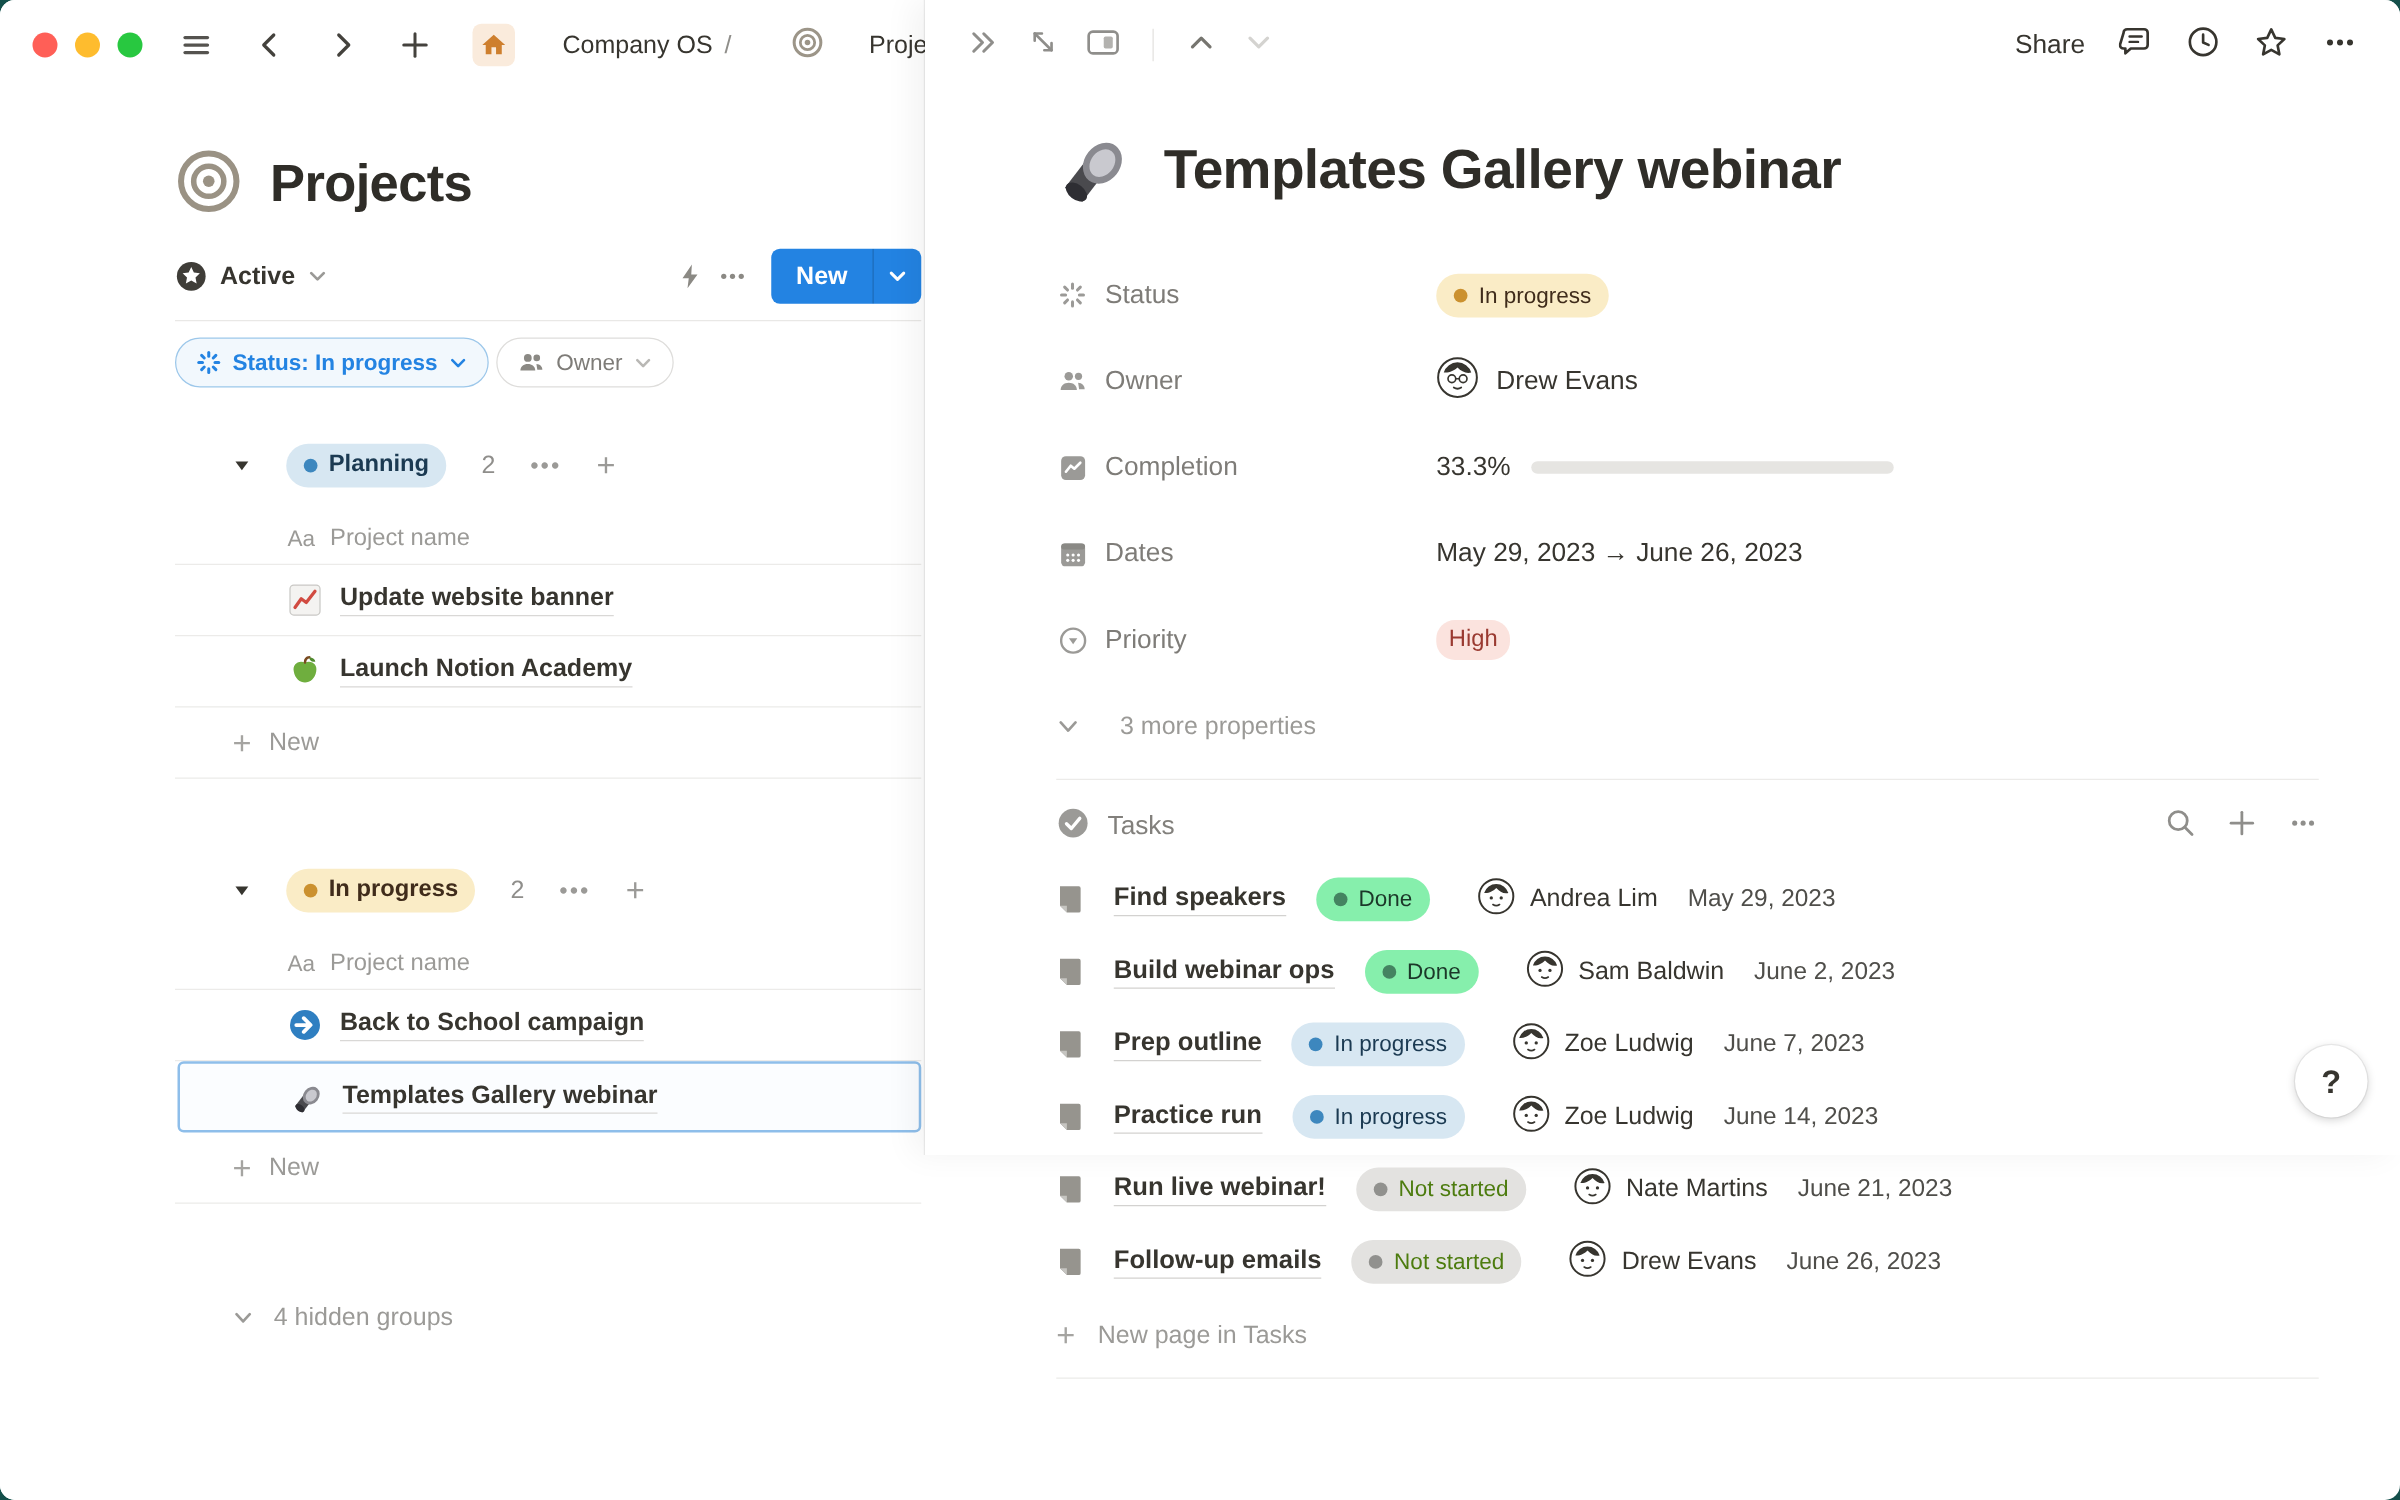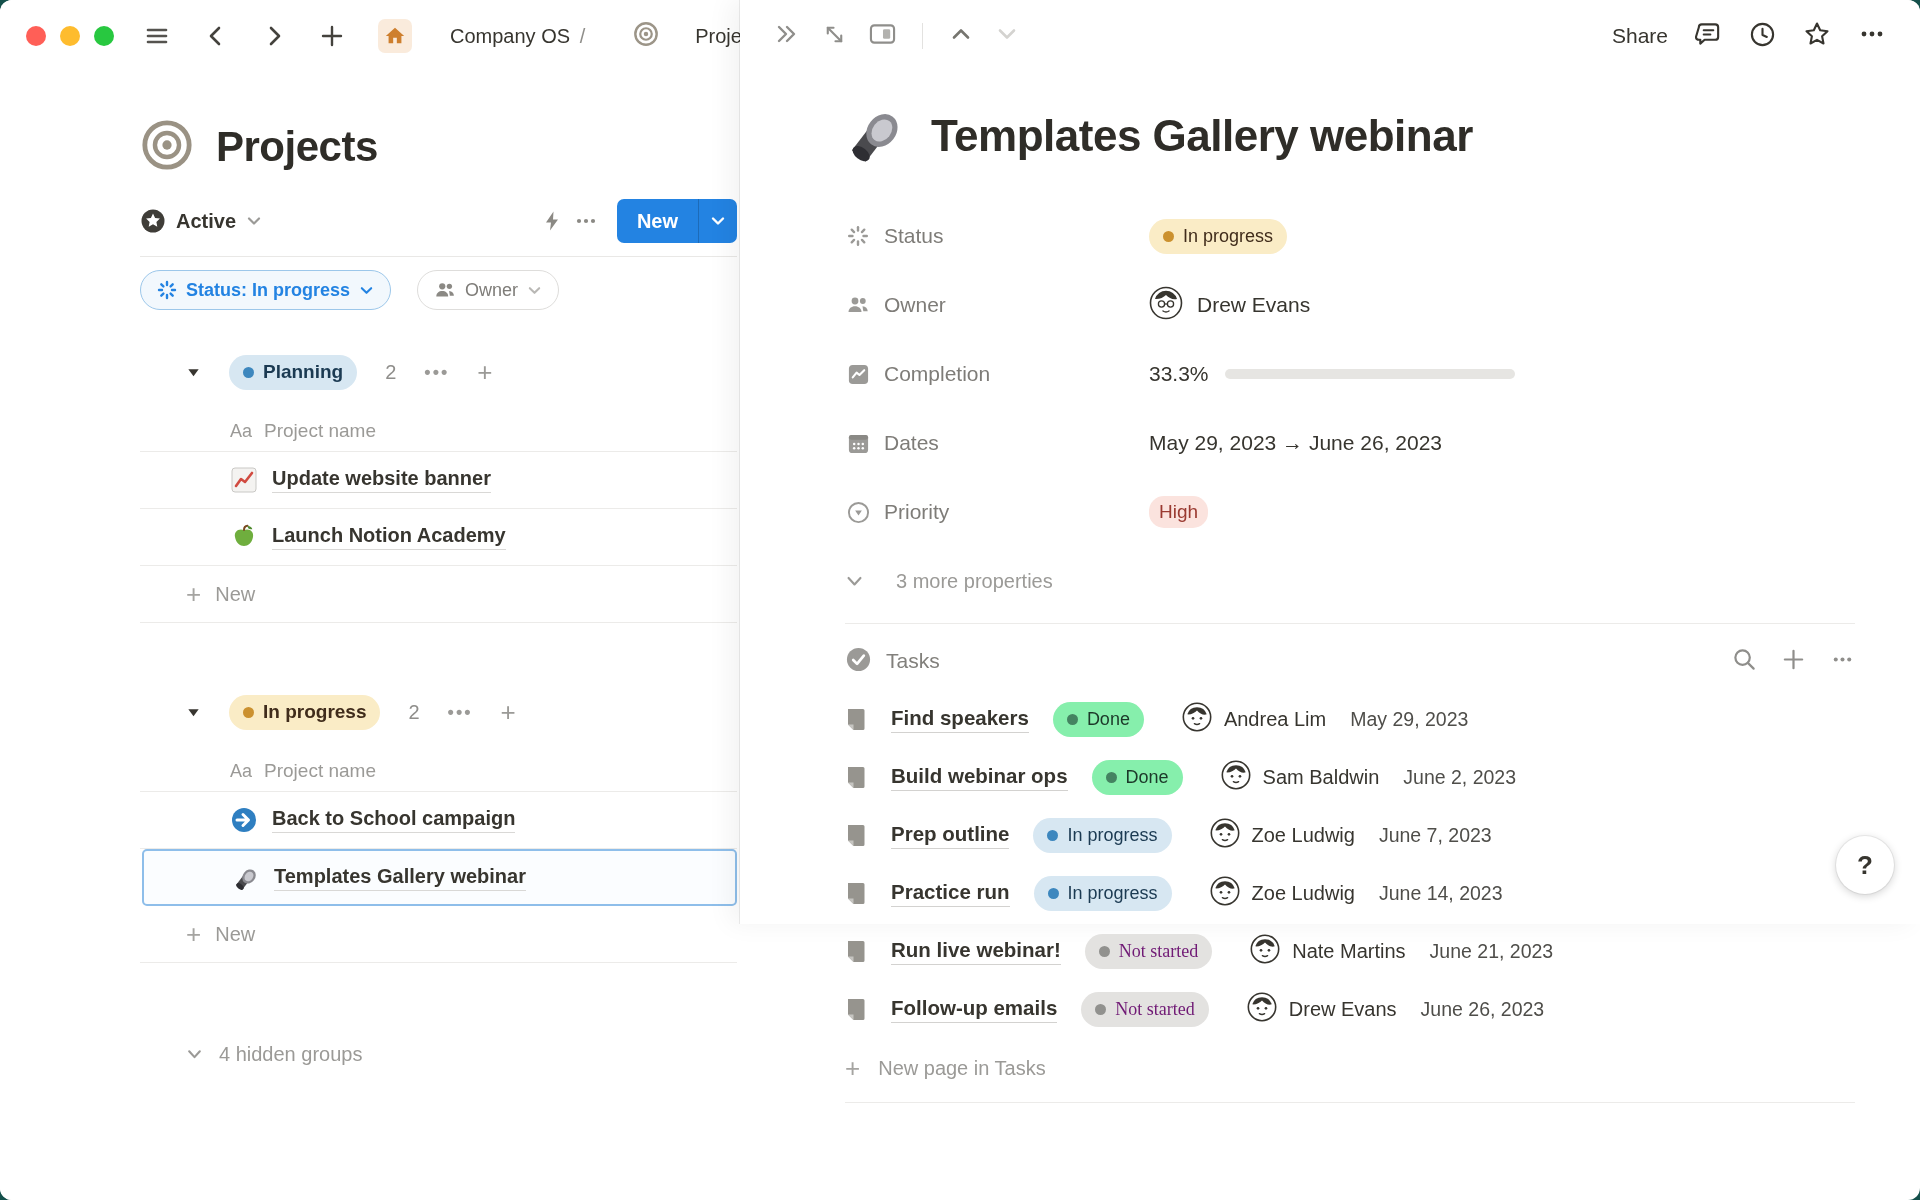--- a/index.html
+++ b/index.html
@@ -21,36 +21,36 @@
   .ptitle{font-size:42px;font-weight:700;color:#2f2d28;letter-spacing:-0.5px;}
   .controls-row{display:flex;align-items:center;margin-top:20px;height:46px;}
   .viewtab{display:flex;align-items:center;gap:10px;}
   .viewtab-label{font-size:20px;font-weight:700;color:#37352F;}
   .ctrl-spacer{flex:1;}
   .icon-btn{display:flex;align-items:center;justify-content:center;width:34px;height:34px;border-radius:5px;}
   .new-btn{display:flex;align-items:stretch;height:44px;border-radius:7px;overflow:hidden;background:#2383E2;margin-left:14px;}
   .new-btn .lbl{display:flex;align-items:center;padding:0 20px;color:#fff;font-size:20px;font-weight:700;}
   .new-btn .dd{display:flex;align-items:center;padding:0 10px;border-left:1px solid rgba(0,0,0,0.18);}
   .hr{border-top:1px solid #E9E8E6;height:0;margin-top:12px;}
-  .chips-row{display:flex;align-items:center;gap:26px;margin-top:12px;height:42px;}
+  .chips-row{display:flex;align-items:center;gap:6px;margin-top:12px;height:42px;}
   .chip{display:flex;align-items:center;gap:9px;height:40px;border-radius:20px;padding:0 16px;box-sizing:border-box;white-space:nowrap;}
   .chip.active{border:1.5px solid #9CC7EA;background:#F2F8FD;color:#2383E2;font-weight:700;font-size:18px;}
   .chip.plain{border:1.5px solid #DEDDDB;background:#fff;color:#7E7C78;font-size:18px;}
   .group{margin-top:42px;}
   .group2{margin-top:70px;}
   .group-head{display:flex;align-items:center;gap:28px;height:38px;padding-left:46px;}
   .gpill{display:flex;align-items:center;gap:9px;height:35px;border-radius:18px;padding:0 14px;font-size:19px;font-weight:700;}
   .gpill .dot,.pill .dot{width:11px;height:11px;border-radius:50%;flex:0 0 auto;}
   [data-variant="blue"]{background:#D7E7F2;color:#1B3A52;}
   [data-variant="blue"] .dot{background:#3D87BE;}
   [data-variant="yellow"]{background:#FAECC6;color:#402C1B;}
   [data-variant="yellow"] .dot{background:#CB912F;}
   [data-variant="green"]{background:#86efac;color:#1C3829;}
   [data-variant="green"] .dot{background:#448361;}
-  [data-variant="gray"]{background:#E3E2E0;color:#701a75;font-family:Liberation Serif, serif;}
+  [data-variant="gray"]{background:#E3E2E0;color:#4d7c0f;}
   [data-variant="gray"] .dot{background:#91918E;}
   .gcount{font-size:20px;color:#8F8E8B;}
   .gdots{color:#9B9A97;letter-spacing:2px;font-size:18px;font-weight:700;}
   .gplus{color:#9B9A97;font-size:26px;line-height:1;}
   .thead{display:flex;align-items:center;gap:12px;height:40px;margin-top:20px;padding-left:90px;border-bottom:1px solid #ECEBE9;}
   .aa{font-size:18px;color:#9B9A97;}
   .thead-label{font-size:19px;color:#9B9A97;}
   .lrow{display:flex;align-items:center;gap:14px;height:57px;padding-left:90px;border-bottom:1px solid #ECEBE9;box-sizing:border-box;}
   .lrow[data-selected="true"]{border:2px solid #8EBEEA;border-radius:5px;background:#FBFDFF;margin-left:2px;padding-left:88px;}
   .lrow-title{font-size:20px;font-weight:700;color:#37352F;border-bottom:1.5px solid #D9D8D6;padding-bottom:2px;}

